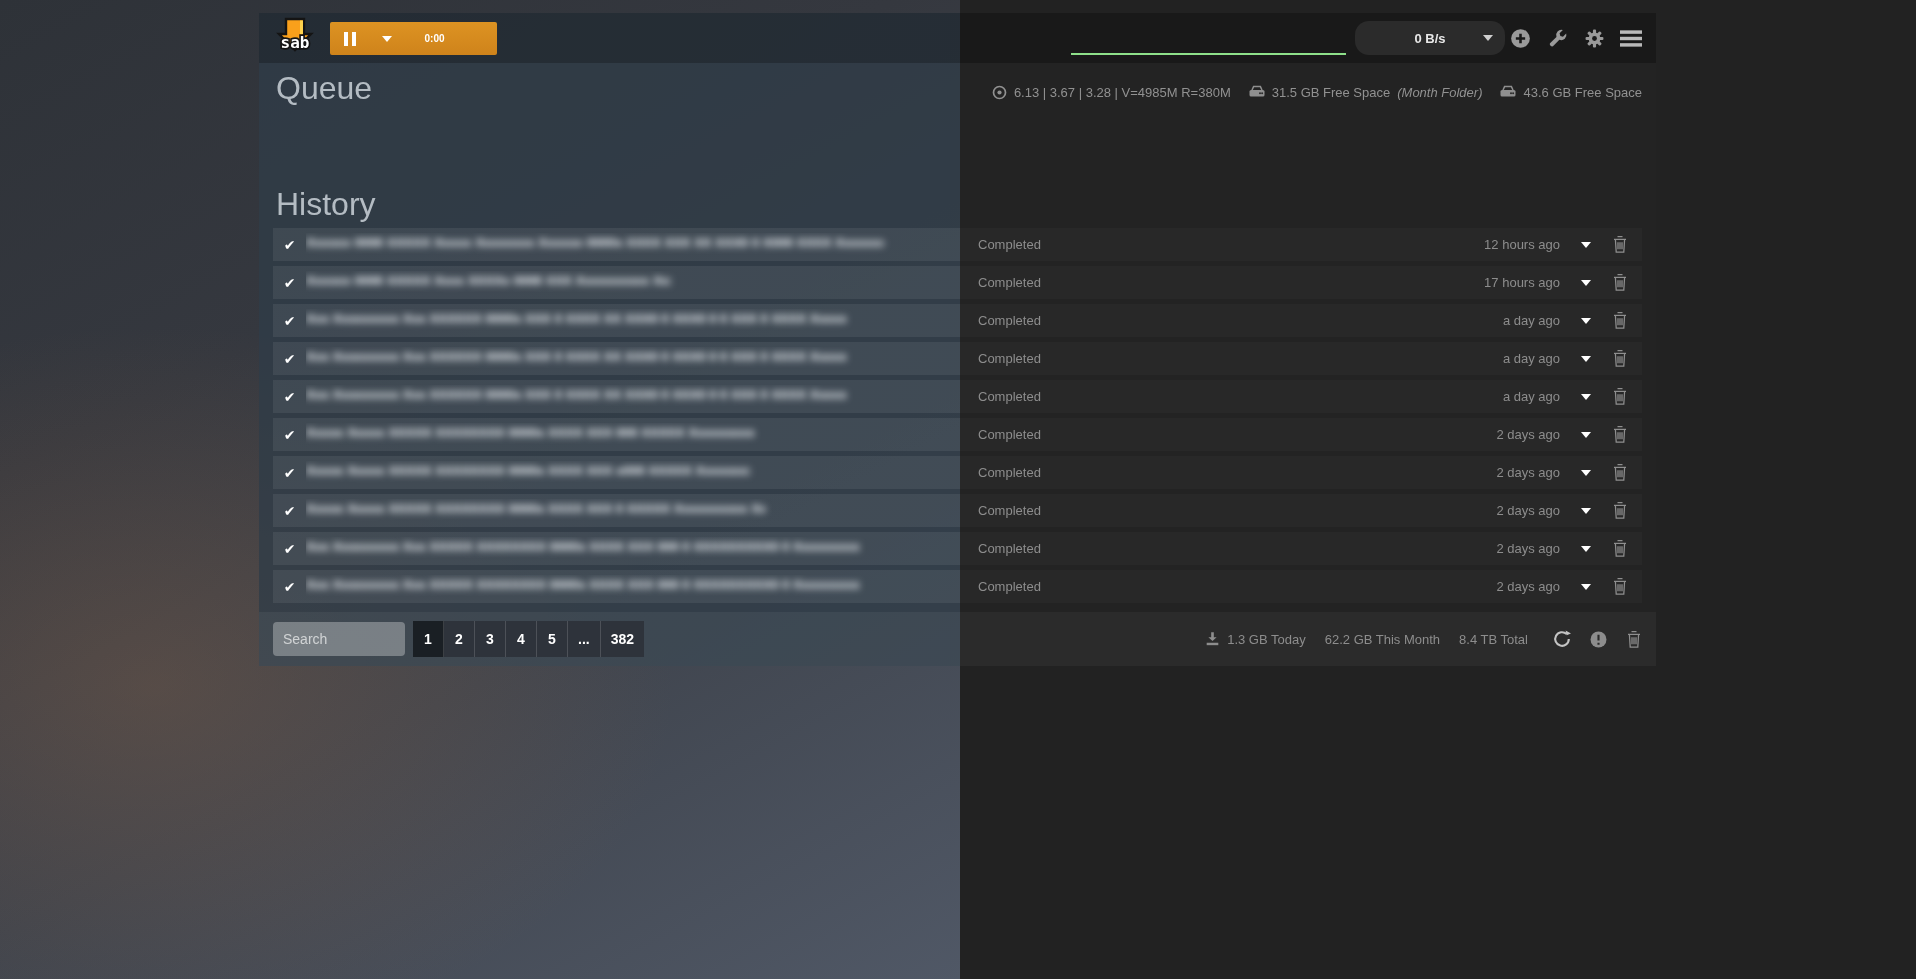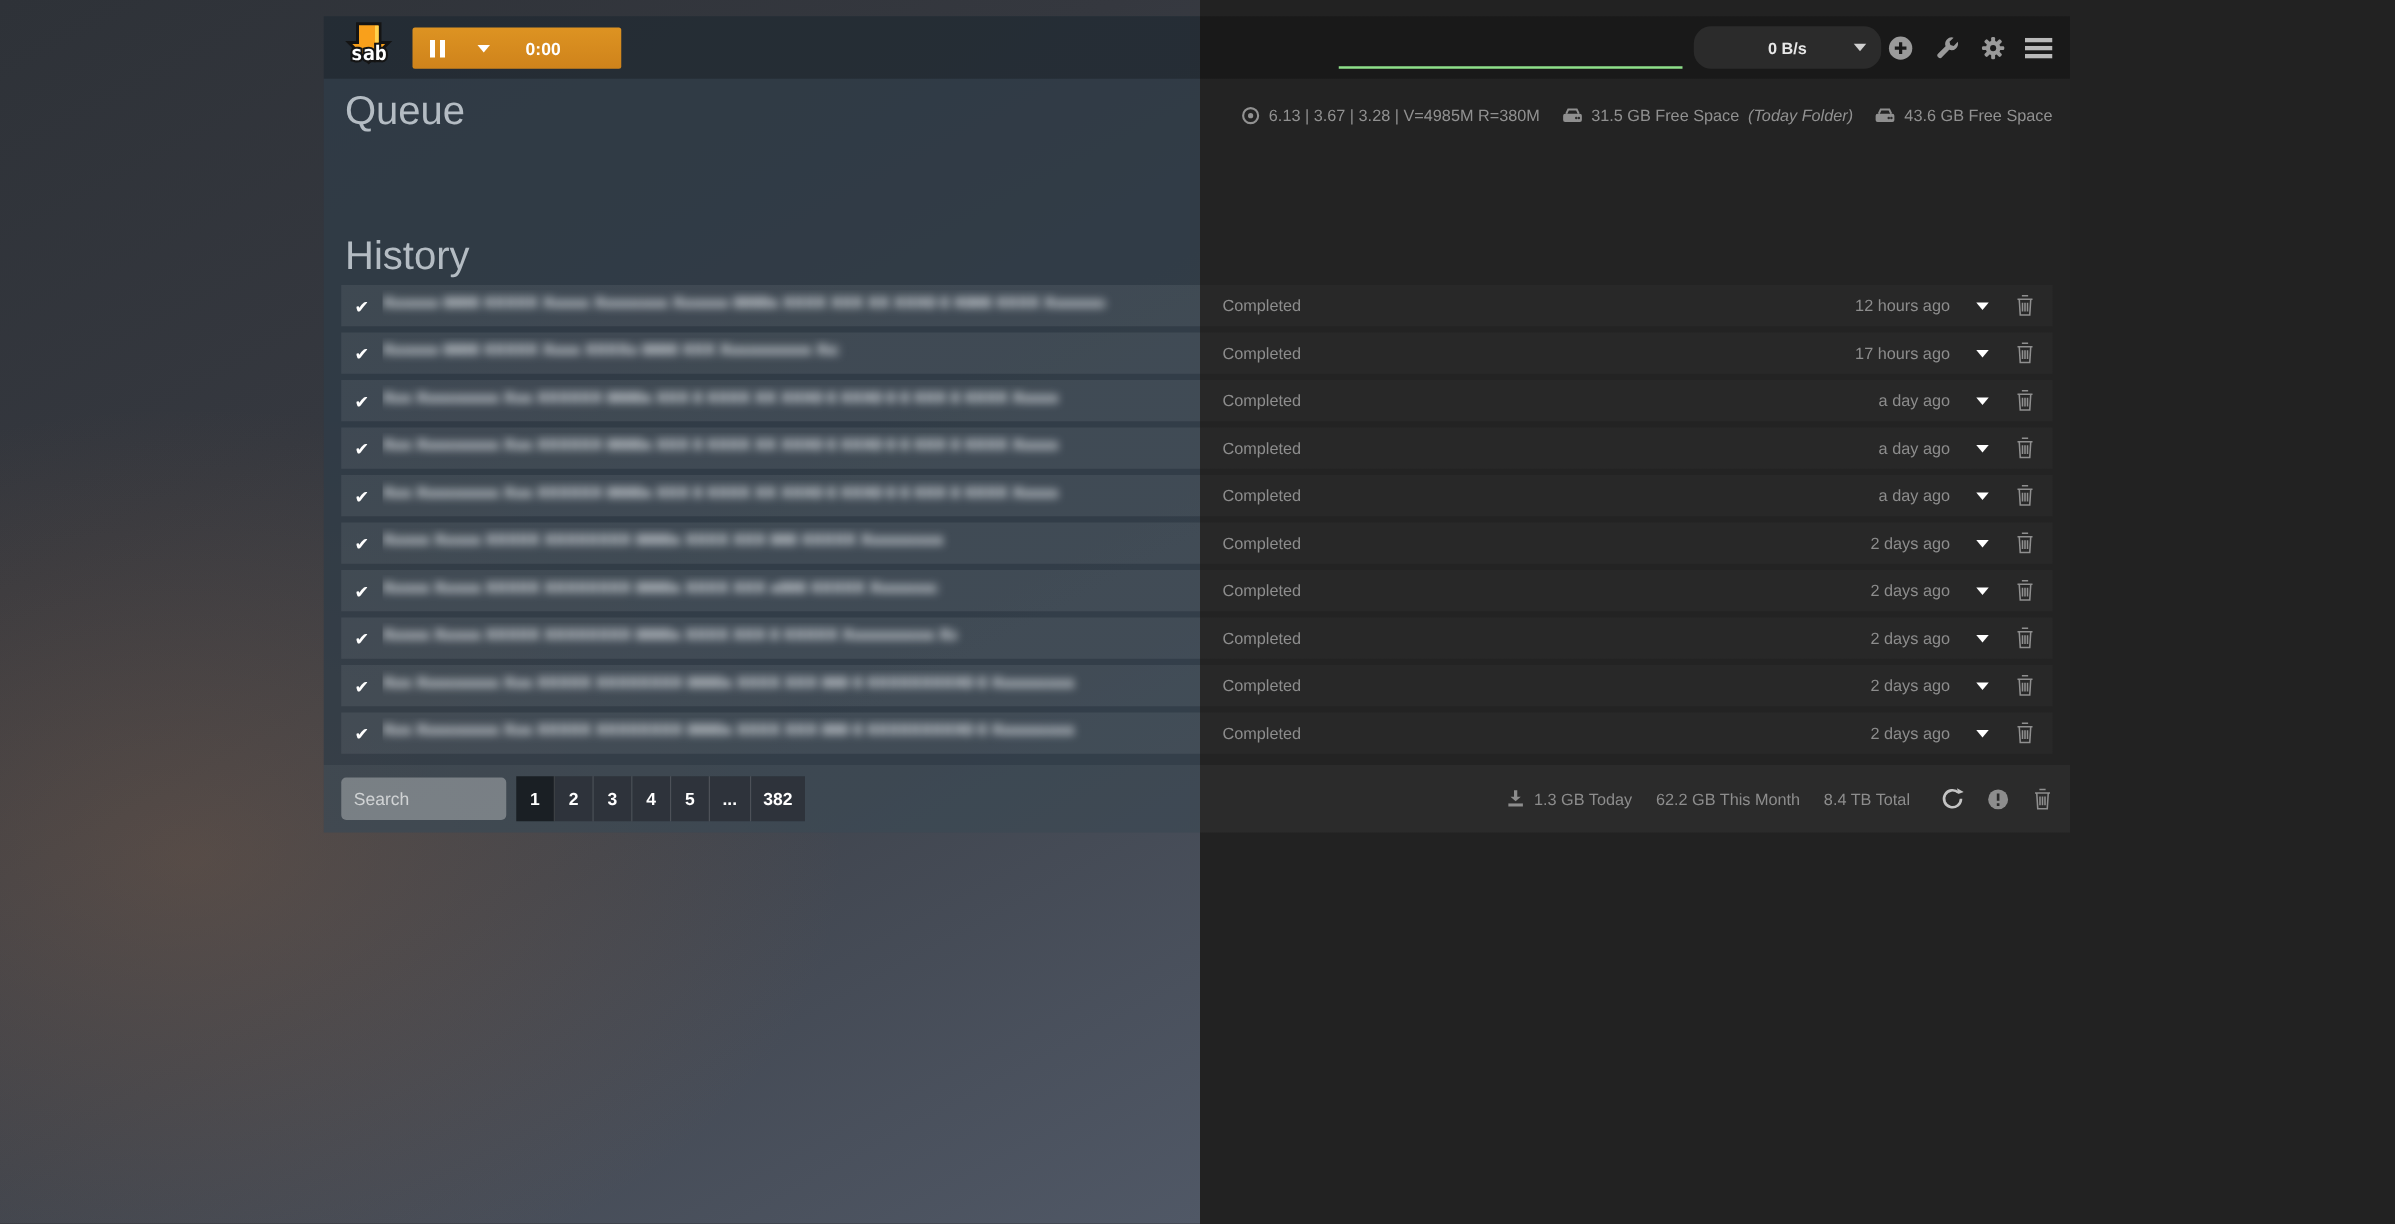--- a/index.html
+++ b/index.html
@@ -25,42 +25,42 @@
   .logo { position:absolute; left:16px; top:4px; width:40px; height:43px; cursor:pointer; }
 
   .pause-btn { position:absolute; left:71px; top:9px; width:167px; height:33px;
     background:linear-gradient(#dd9322,#cf831b); border-radius:2px;
     display:flex; align-items:center; padding:0 14px; cursor:pointer; }
   .pause-bars { display:flex; gap:4px; }
   .pause-bars i { display:block; width:4px; height:14px; background:#fff; }
   .caret { width:0; height:0; border-left:5px solid transparent; border-right:5px solid transparent;
            border-top:6px solid #fff; }
   .pause-btn .caret { margin-left:26px; }
-  .pause-timer { flex:1; text-align:center; color:#fff; font-weight:bold; font-size:14px; margin-right:6px; }
+  .pause-timer { flex:1; text-align:center; color:#fff; font-weight:bold; font-size:10px; margin-right:6px; }
 
   .url-input { position:absolute; left:812px; top:16px; width:275px; height:26px;
     background:transparent; border:none; border-bottom:2px solid #8ee08a; outline:none;
     color:#ddd; font-size:13px; }
 
   .speed-btn { position:absolute; left:1096px; top:8px; width:150px; height:34px;
     background:#2b2b2b; border-radius:14px; display:flex; align-items:center; justify-content:center;
     color:#e8e8e8; font-weight:bold; font-size:13px; cursor:pointer; }
   .speed-btn .caret { position:absolute; right:12px; border-top-color:#cfcfcf; }
 
   .hdr-icons { position:absolute; right:14px; top:0; height:50px; display:flex; align-items:center; gap:15px; }
   .hicon { width:22px; height:22px; display:flex; align-items:center; justify-content:center; cursor:pointer; }
 
   
   .h2 { position:absolute; font-size:32px; font-weight:400; color:#b4bcc3; }
   .queue-heading { left:17px; top:57px; }
   .history-heading { left:17px; top:173px; }
 
   .status-line { position:absolute; right:14px; top:72px; display:flex; align-items:center; gap:18px;
     color:#919191; font-size:13px; }
-  .status-item { display:flex; align-items:center; gap:7px; }
+  .status-item { display:flex; align-items:flex-start; gap:7px; }
   .status-item em { font-style:italic; }
 
   
   .add-strip { position:absolute; left:14px; top:105px; width:1369px; height:55px;
     background:linear-gradient(to right, rgba(0,0,0,0.30) 0 687px, #1d1d1d 687px);
     display:flex; align-items:center; justify-content:center; gap:9px;
     color:#8d9196; font-size:18px; cursor:pointer; }
 
   
   .rows { position:absolute; left:14px; top:215px; width:1369px; }
@@ -177,21 +177,21 @@
       <span>6.13 | 3.67 | 3.28 | V=4985M R=380M</span>
     </span>
     <span class="status-item">
       <svg width="16" height="13" viewBox="0 0 16 13">
           <path d="M3 5 L4.6 1.6h6.8L13 5" fill="none" stroke="#8f8f8f" stroke-width="1.5"></path>
           <rect x="0.5" y="5" width="15" height="6.6" rx="1.6" fill="#8f8f8f"></rect>
           <circle cx="11" cy="8.3" r="1" fill="#2a2a2a"></circle>
           <circle cx="13.1" cy="8.3" r="1" fill="#2a2a2a"></circle>
         </svg>
       <span>31.5 GB Free Space</span>
-      <em>(Today Folder)</em>
+      <em>(Month Folder)</em>
     </span>
     <span class="status-item">
       <svg width="16" height="13" viewBox="0 0 16 13">
           <path d="M3 5 L4.6 1.6h6.8L13 5" fill="none" stroke="#8f8f8f" stroke-width="1.5"></path>
           <rect x="0.5" y="5" width="15" height="6.6" rx="1.6" fill="#8f8f8f"></rect>
           <circle cx="11" cy="8.3" r="1" fill="#2a2a2a"></circle>
           <circle cx="13.1" cy="8.3" r="1" fill="#2a2a2a"></circle>
         </svg>
       <span>43.6 GB Free Space</span>
     </span>

